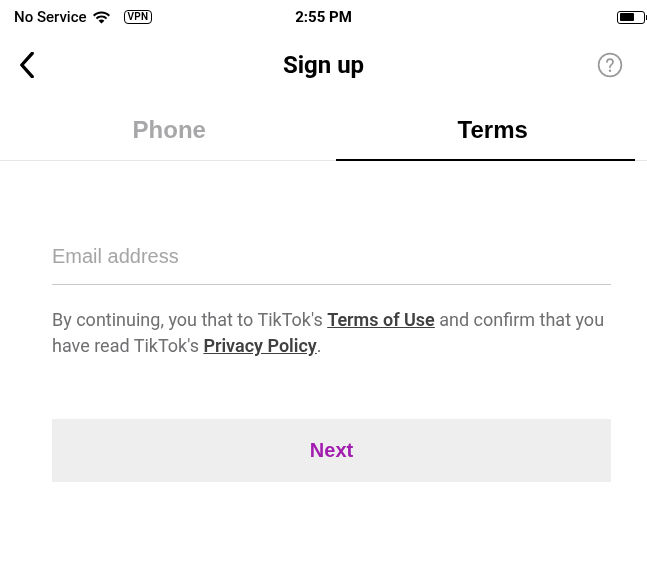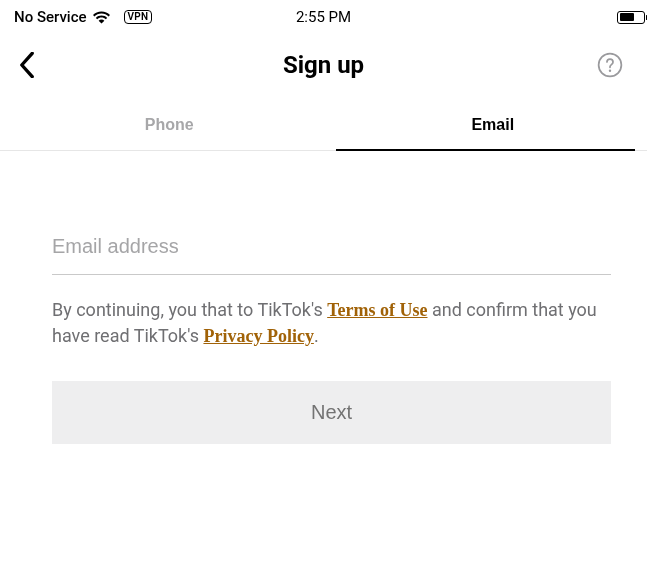--- a/index.html
+++ b/index.html
@@ -25,21 +25,21 @@
     }
     .status-left {
       display: flex;
       align-items: center;
       gap: 6px;
     }
     .status-center {
       position: absolute;
       left: 50%;
       transform: translateX(-50%);
-      font-weight: 400;
+      font-weight: 700;
       text-align: center;
     }
     .status-right {
       display: flex;
       align-items: center;
     }
     .wifi-icon svg {
       width: 17px;
       height: 17px;
       display: block;
@@ -118,21 +118,21 @@
     }
     .tabs {
       display: flex;
       border-bottom: 1px solid #e6e6e6;
       margin-top: 8px;
     }
     .tab {
       flex: 1;
       text-align: center;
       padding: 14px 0 16px 15px;
-      font-size: 16px;
+      font-size: 24px;
       font-weight: 600;
       color: #a7a7a9;
       background: none;
       border: none;
       cursor: pointer;
       position: relative;
     }
     .tab.active {
       color: #000;
     }
@@ -161,33 +161,32 @@
     .email-input::placeholder {
       color: #a5a5a7;
     }
     .consent {
       margin-top: 22px;
       font-size: 18px;
       line-height: 1.45;
       color: #6f6f72;
     }
     .consent a {
-      color: #a16207;
+      color: #404040;
       font-weight: 600;
       text-decoration: underline;
       cursor: pointer;
-      font-family: Liberation Serif, serif;
     }
     .next-btn {
-      margin-top: 32px;
+      margin-top: 60px;
       width: 100%;
       padding: 20px 0;
       font-size: 20px;
-      font-weight: 400;
-      color: #737373;
+      font-weight: 700;
+      color: #a21caf;
       background: #eeeeef;
       border: none;
       cursor: pointer;
     }
   </style>
 </head>
 <body>
 
 <div class="status-bar">
   <div class="status-left">
@@ -222,21 +221,21 @@
           <circle cx="12" cy="12" r="10.5" stroke="#9a9a9d" stroke-width="1.6" fill="none"></circle>
           <path d="M9.2 9.2c0-1.5 1.3-2.7 2.8-2.7s2.8 1.2 2.8 2.7c0 1.1-.6 1.7-1.5 2.4-.8.6-1.3 1.1-1.3 2.1v.4" stroke="#9a9a9d" stroke-width="1.6" fill="none" stroke-linecap="round"></path>
           <circle cx="12" cy="17.3" r="1.1" fill="#9a9a9d"></circle>
         </svg>
     </span>
   </button>
 </div>
 
 <div class="tabs">
   <button class="tab">Phone</button>
-  <button class="tab active">Email</button>
+  <button class="tab active">Terms</button>
 </div>
 
 <div class="form-area">
   <input type="email" class="email-input" placeholder="Email address" style="">
 
   <p class="consent">
     <span>By continuing, you that to TikTok's </span><a>Terms of Use</a><span> and confirm that you have read TikTok's </span><a>Privacy Policy</a><span>.</span>
   </p>
 
   <button class="next-btn">Next</button>

